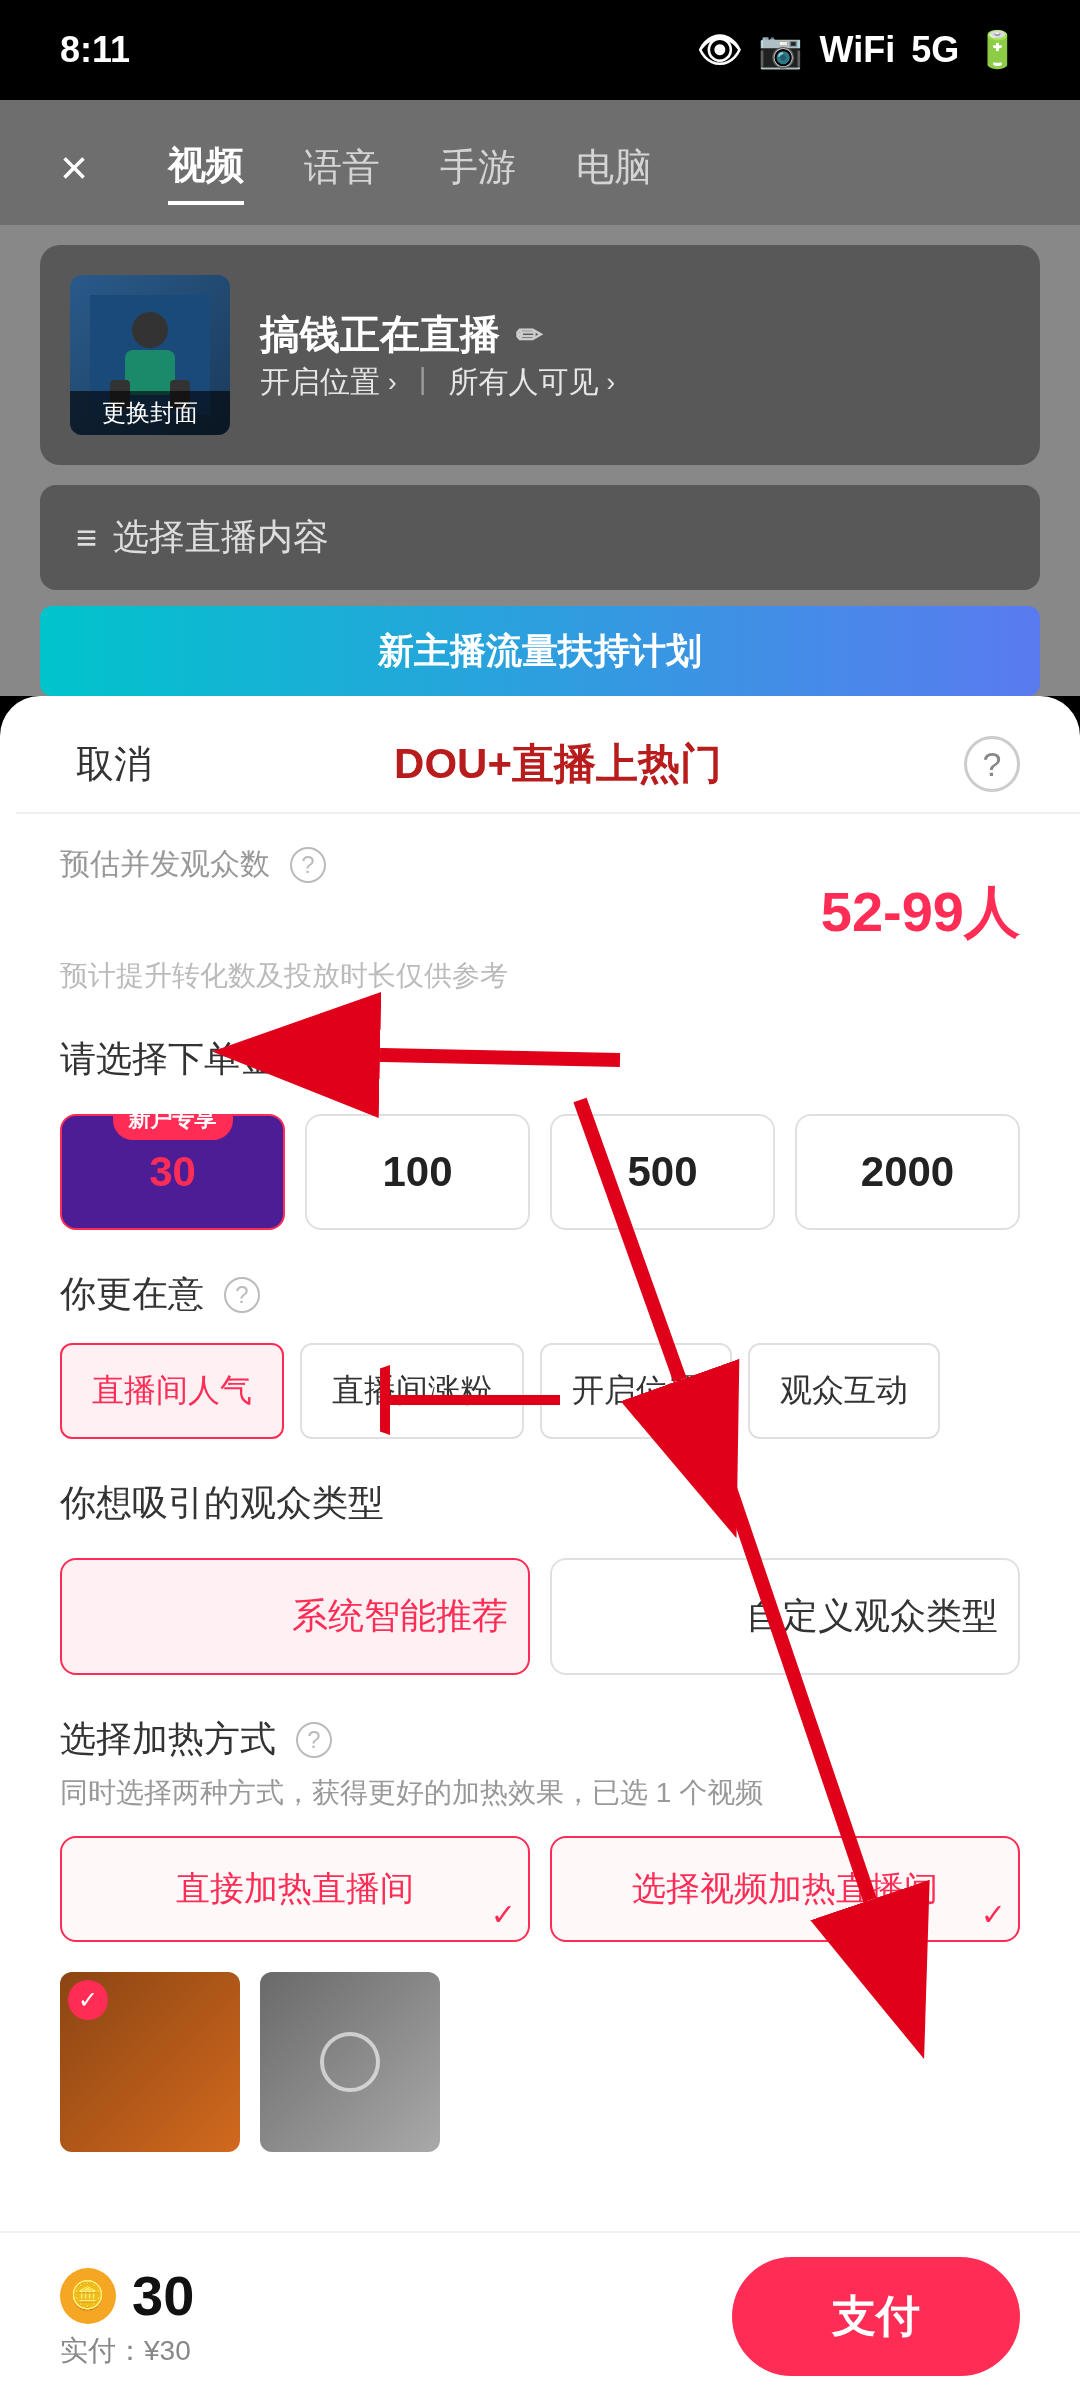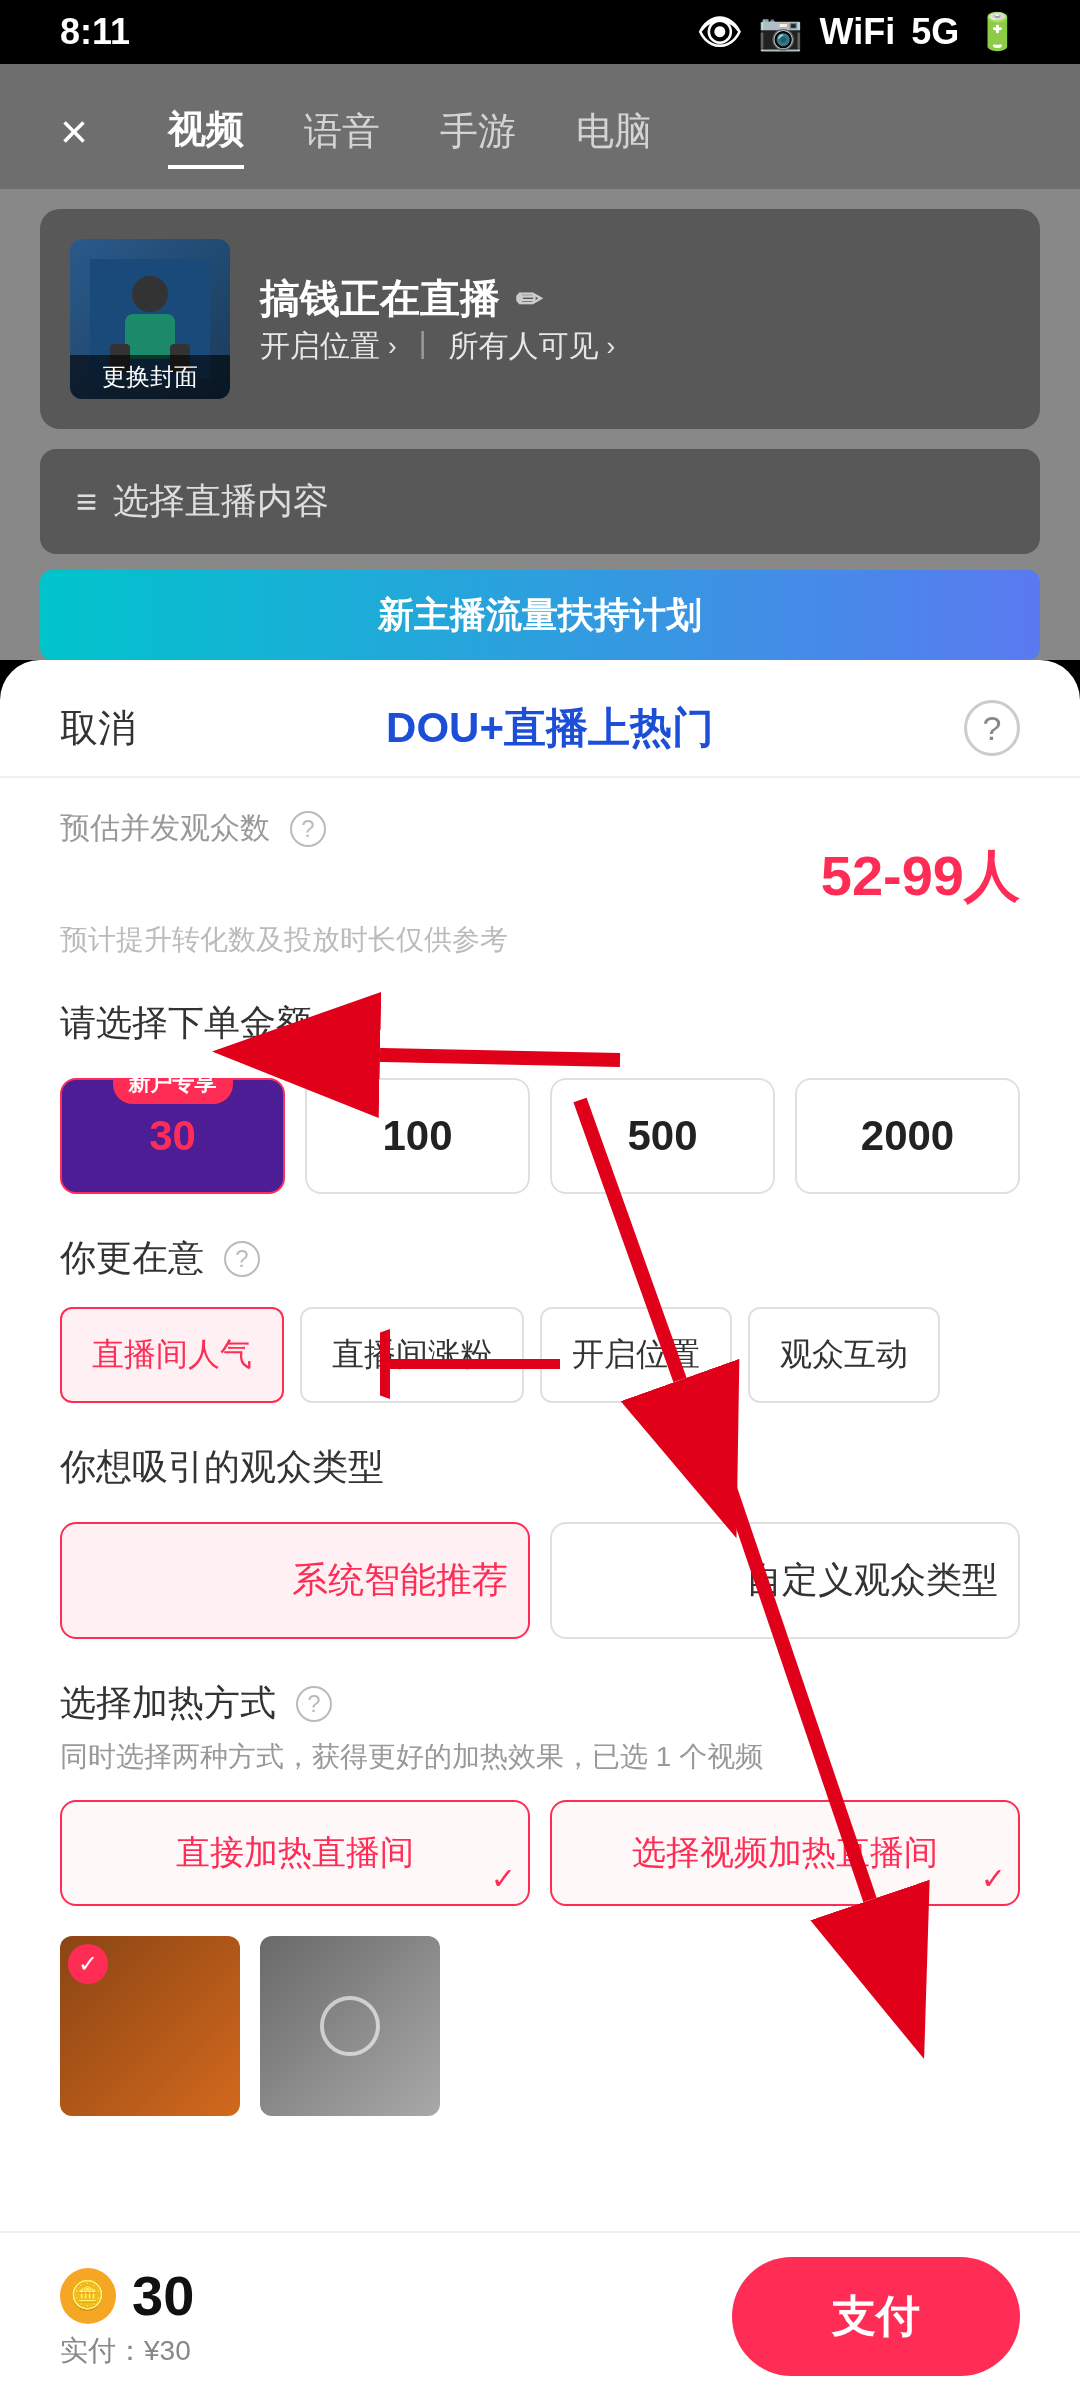--- a/index.html
+++ b/index.html
@@ -9,21 +9,21 @@
       min-height: 2400px;
       background: #000;
       font-family: -apple-system, 'PingFang SC', 'Helvetica Neue', Arial, sans-serif;
       position: relative;
       overflow-x: hidden;
     }
 
     
     .status-bar {
       background: #000;
-      height: 64px;
+      height: 100px;
       display: flex;
       align-items: center;
       justify-content: space-between;
       padding: 0 60px;
       color: #fff;
       font-size: 36px;
       font-weight: 600;
     }
     .status-icons {
       display: flex;
@@ -169,30 +169,31 @@
       padding-bottom: 160px;
     }
 
     
     .panel-header {
       display: flex;
       align-items: center;
       justify-content: space-between;
       padding: 40px 60px 20px;
       border-bottom: 2px solid #f0f0f0;
+      margin-left: 16px;
     }
     .cancel-btn {
       color: #333;
       font-size: 38px;
       cursor: pointer;
     }
     .panel-title {
       font-size: 42px;
       font-weight: 700;
-      color: #1d4ed8;
+      color: #b91c1c;
     }
     .help-icon {
       width: 56px;
       height: 56px;
       border-radius: 50%;
       border: 3px solid #ccc;
       display: flex;
       align-items: center;
       justify-content: center;
       color: #888;

